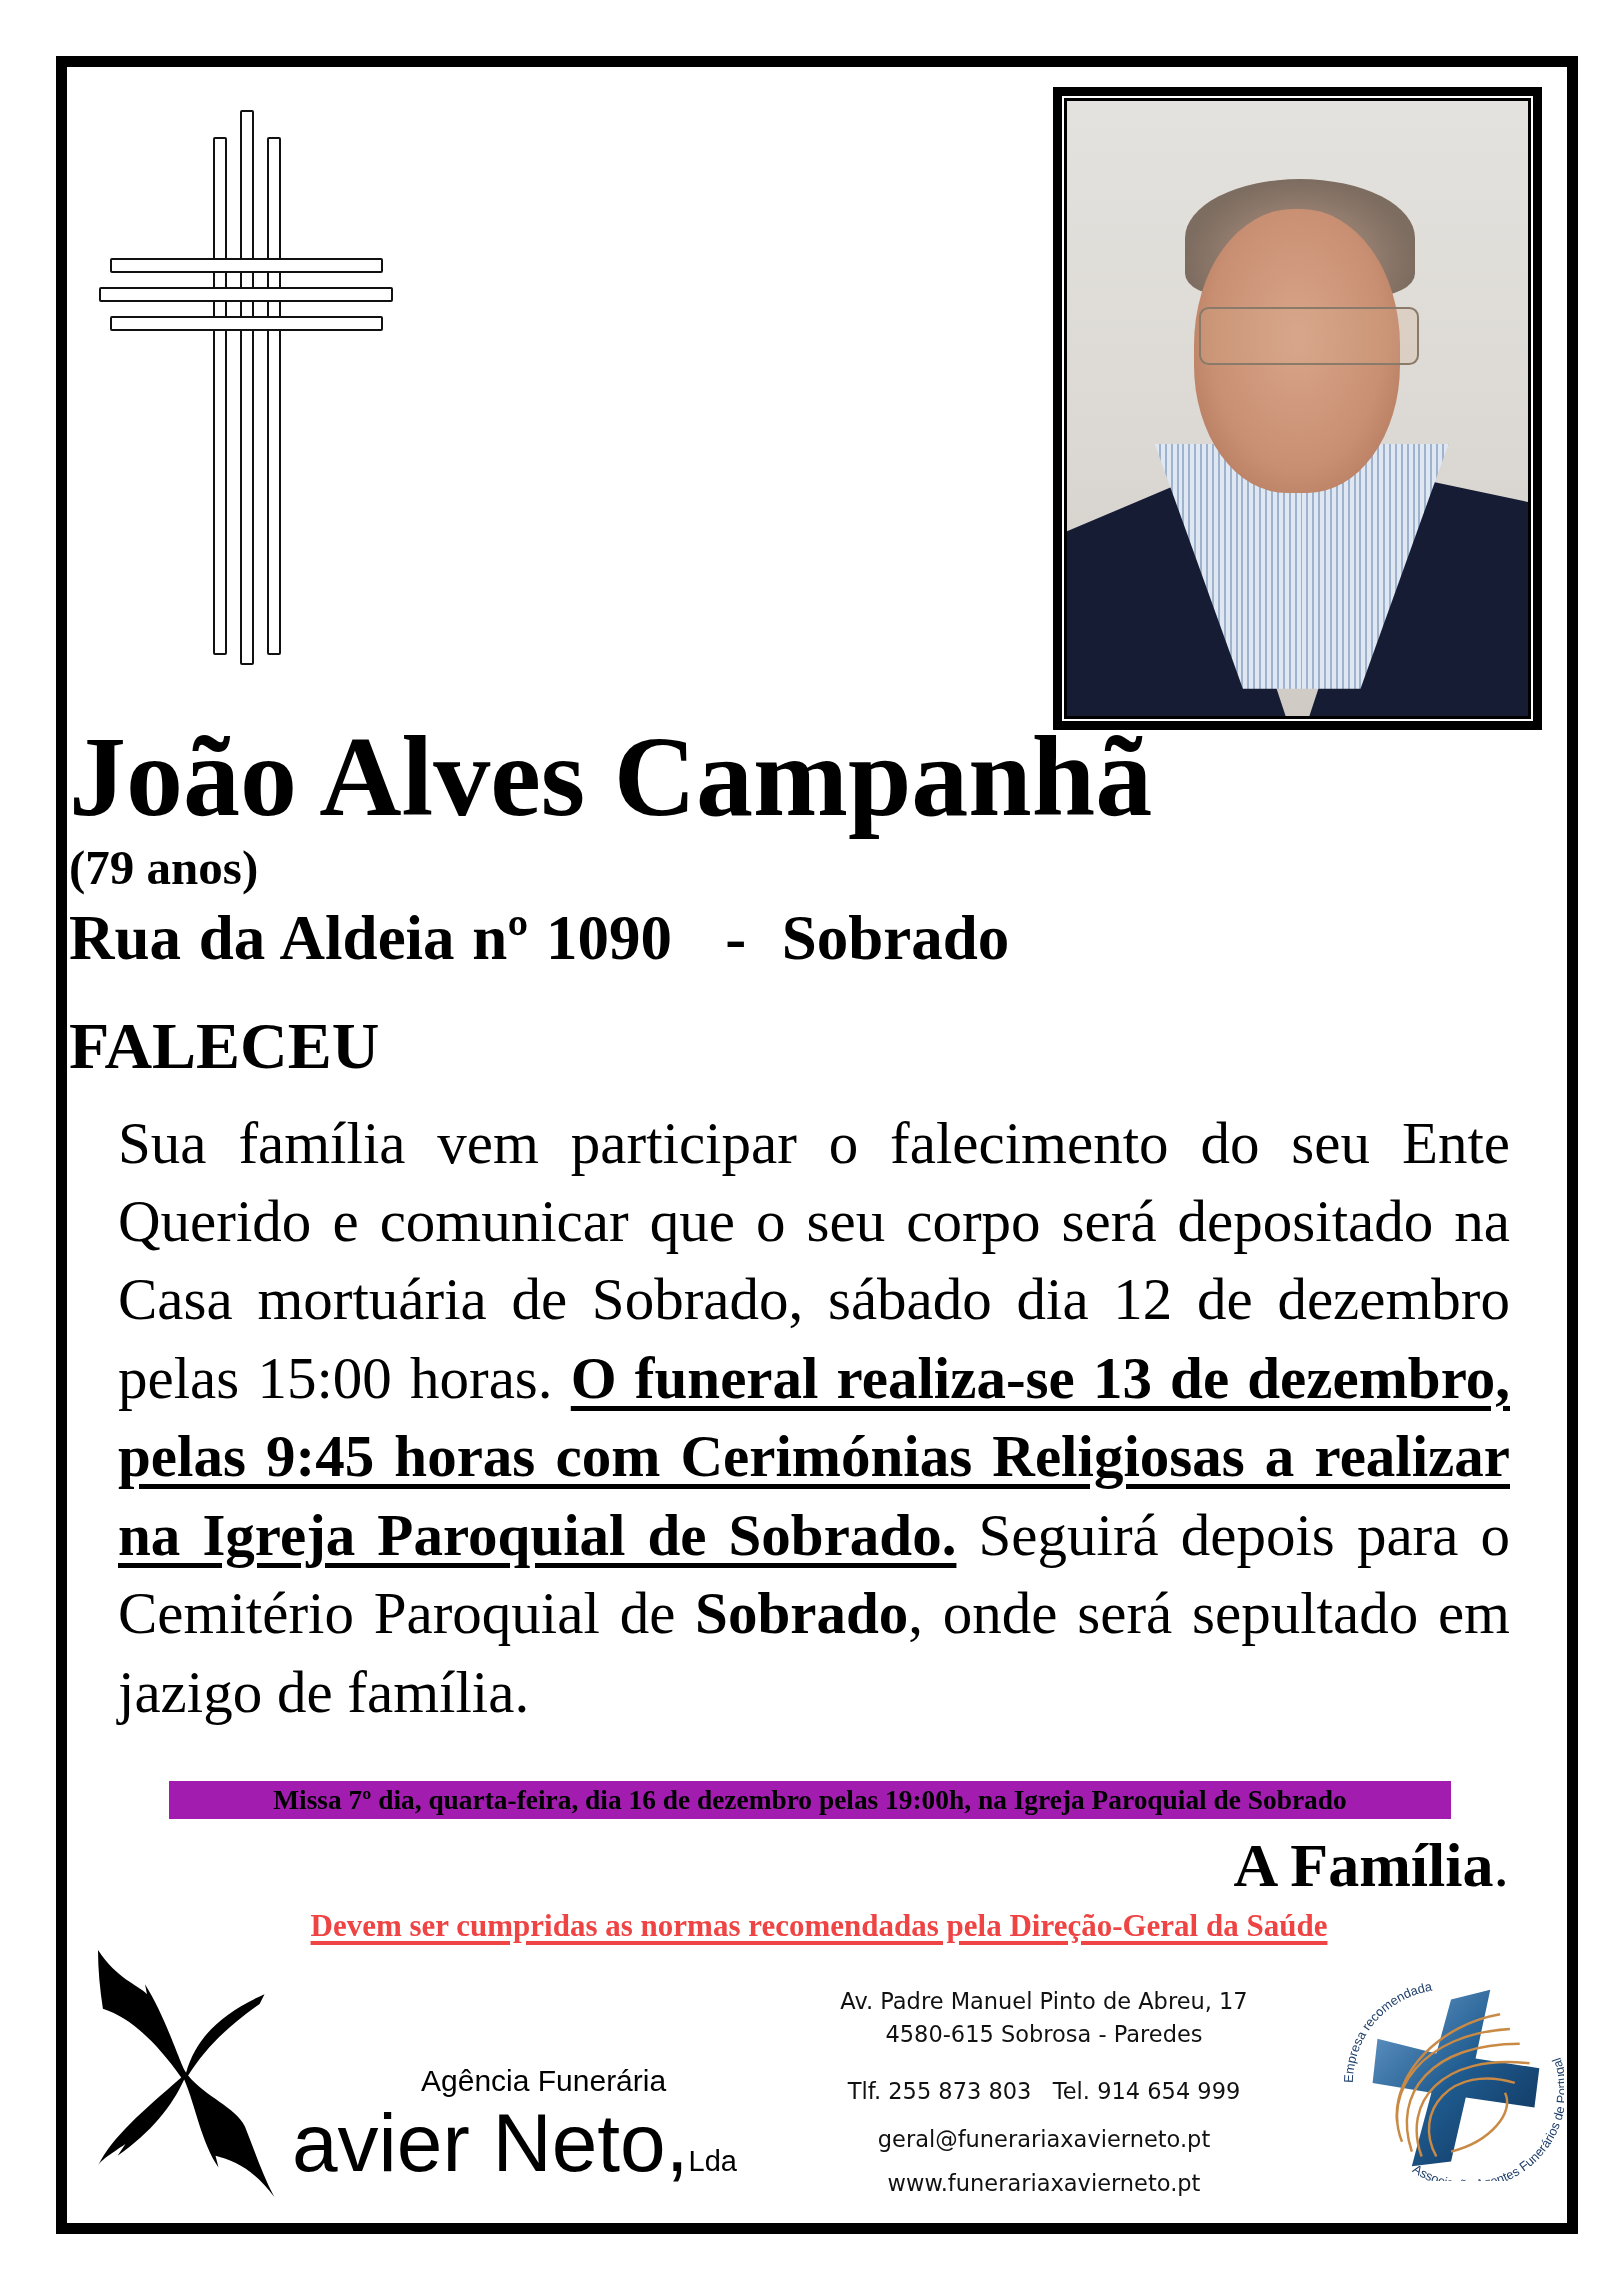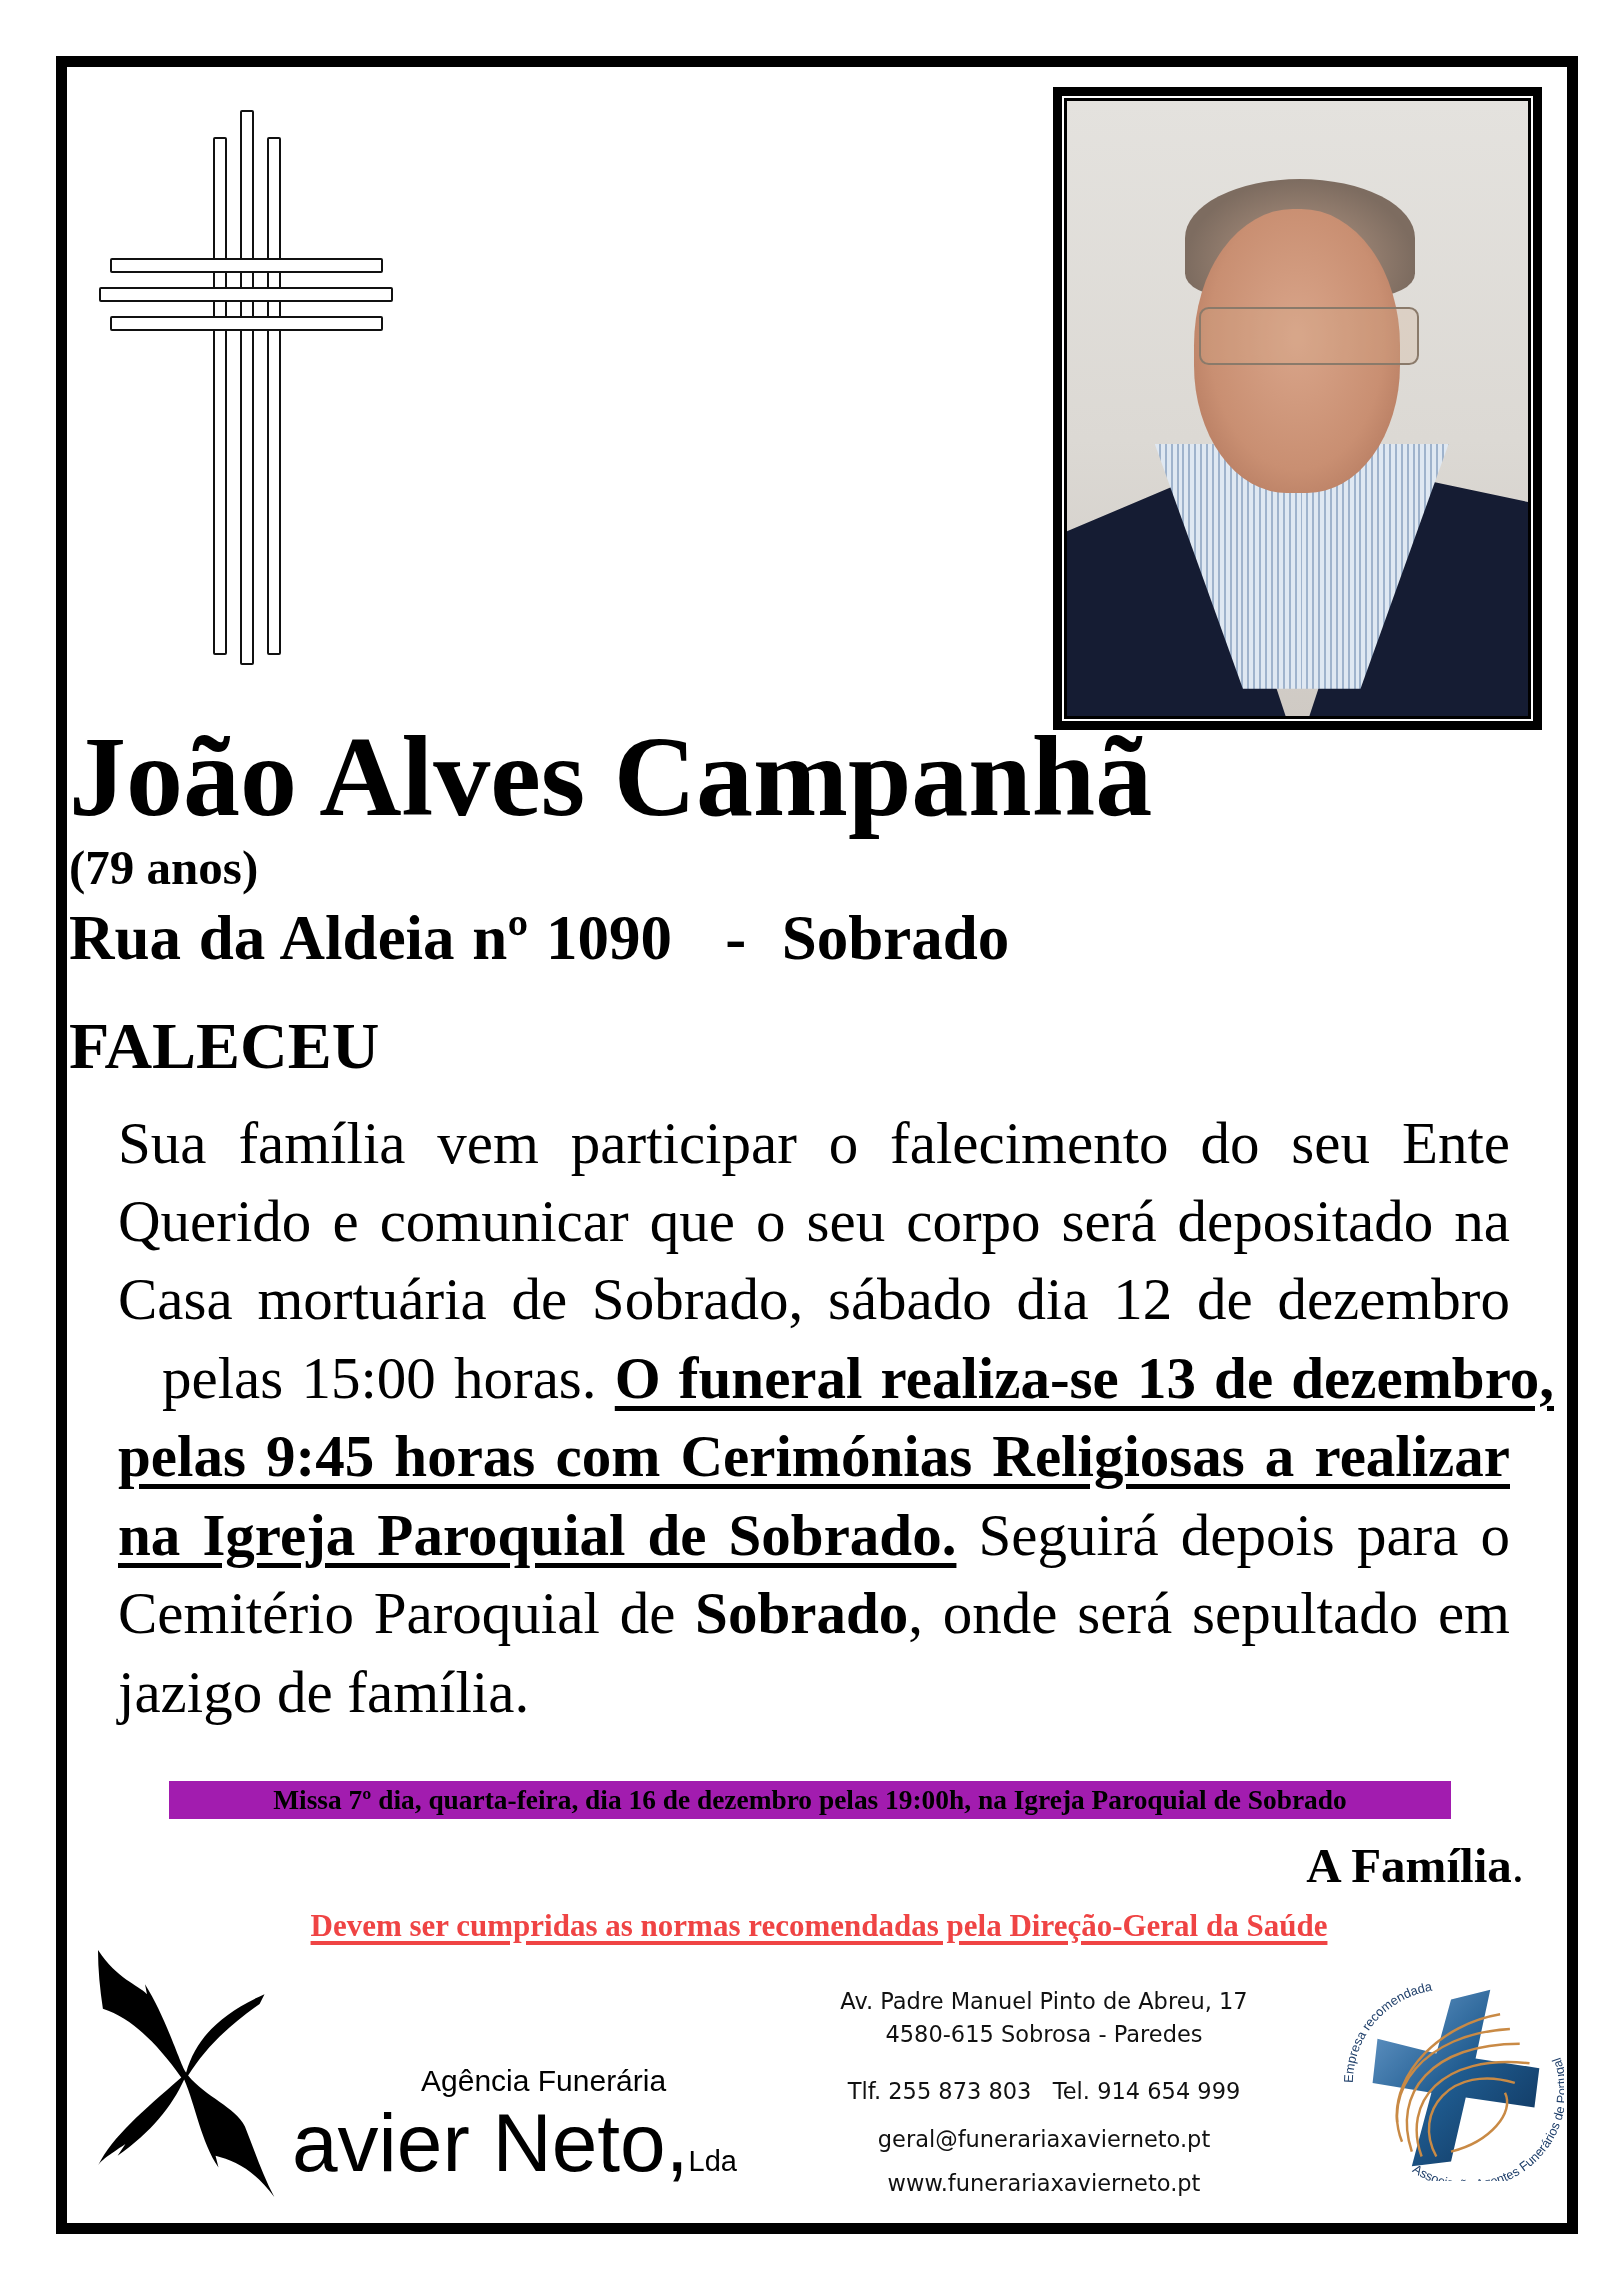--- a/index.html
+++ b/index.html
@@ -19,21 +19,21 @@
   .centered { position:absolute; left:69px; width:1500px; white-space:nowrap; font-weight:bold; }
   .name { top:720px; font-size:114px; line-height:114px; }
   .age { top:843px; font-size:49px; line-height:49px; }
   .address { top:907px; font-size:63px; line-height:63px; word-spacing:2px; }
   .died { top:1003px; font-size:66px; line-height:86px; }
   .body-line { position:absolute; left:118px; width:1392px; font-size:59px; line-height:78px; height:78px; white-space:nowrap; text-align:justify; text-align-last:justify; }
   .body-line.last { text-align-last:left; }
   .b { font-weight:bold; }
   .u { font-weight:bold; text-decoration:underline; text-decoration-thickness:4.9px; text-underline-offset:7.8px; }
   .missa { position:absolute; left:169px; top:1781px; width:1282px; height:38px; background:#a21caf; font-size:27.4px; line-height:38px; font-weight:bold; text-align:center; white-space:nowrap; color:#000; }
-  .familia { position:absolute; right:97px; top:1836px; font-size:49px; line-height:59px; font-weight:bold; white-space:nowrap; }
+  .familia { position:absolute; right:112px; top:1836px; font-size:62px; line-height:59px; font-weight:bold; white-space:nowrap; }
   .familia .dot { font-weight:normal; }
   .warning { position:absolute; left:69px; width:1500px; top:1906px; text-align:center; font-size:31px; line-height:39px; font-weight:bold; color:#ef4444; text-decoration:underline; text-decoration-thickness:3.9px; text-underline-offset:4.9px; white-space:nowrap; }
   .sans { font-family:"Liberation Sans", sans-serif; }
   .agencia { position:absolute; left:421px; top:2063px; font-size:30px; line-height:35px; white-space:nowrap; }
   .brand { position:absolute; left:292px; top:2099px; font-size:82px; line-height:88px; white-space:nowrap; }
   .brand .lda { font-size:29px; }
   .contact { position:absolute; left:804px; width:480px; text-align:center; font-family:"DejaVu Sans", sans-serif; font-size:22.5px; line-height:29px; white-space:nowrap; color:#111; }
   .assoc { position:absolute; left:1343px; top:1975px; width:221px; height:206px; }
 </style>
 </head>
@@ -63,21 +63,21 @@
 
 <div class="centered name">João Alves Campanhã</div>
 <div class="centered age">(79 anos)</div>
 <div class="centered address" style="white-space:pre;">Rua da Aldeia nº 1090   -  Sobrado</div>
 <div class="centered died">FALECEU</div>
 
 <div id="body-lines">
     <div class="body-line" style="top: 1104px;"><span style="white-space: pre;">Sua família vem participar o falecimento do seu Ente</span></div>
     <div class="body-line" style="top: 1182px;"><span style="white-space: pre;">Querido e comunicar que o seu corpo será depositado na</span></div>
     <div class="body-line" style="top: 1260px;"><span style="white-space: pre;">Casa mortuária de Sobrado, sábado dia 12 de dezembro</span></div>
-    <div class="body-line" style="top: 1339px; margin-left: 44px;"><span style="white-space: pre;">pelas 15:00 horas. </span><span class="u" style="white-space: pre;">O funeral realiza-se 13 de dezembro,</span></div>
+    <div class="body-line" style="top: 1339px;"><span style="white-space: pre;">pelas 15:00 horas. </span><span class="u" style="white-space: pre;">O funeral realiza-se 13 de dezembro,</span></div>
     <div class="body-line" style="top: 1417px;"><span class="u" style="white-space: pre;">pelas 9:45 horas com Cerimónias Religiosas a realizar</span></div>
     <div class="body-line" style="top: 1496px;"><span class="u" style="white-space: pre;">na Igreja Paroquial de Sobrado.</span><span style="white-space: pre;"> Seguirá depois para o</span></div>
     <div class="body-line" style="top: 1574px;"><span style="white-space: pre;">Cemitério Paroquial de </span><span class="b" style="white-space: pre;">Sobrado</span><span style="white-space: pre;">, onde será sepultado em</span></div>
     <div class="body-line last" style="top: 1653px;"><span style="white-space: pre;">jazigo de família.</span></div>
   </div>
 
 <div class="missa">Missa 7º dia, quarta-feira, dia 16 de dezembro pelas 19:00h, na Igreja Paroquial de Sobrado</div>
 
 <div class="familia">
   <span>A Família</span><span class="dot">.</span>

